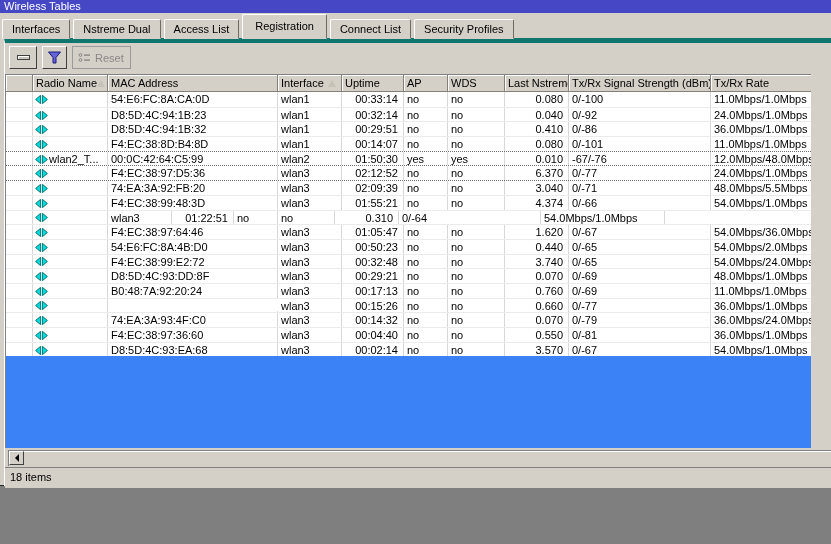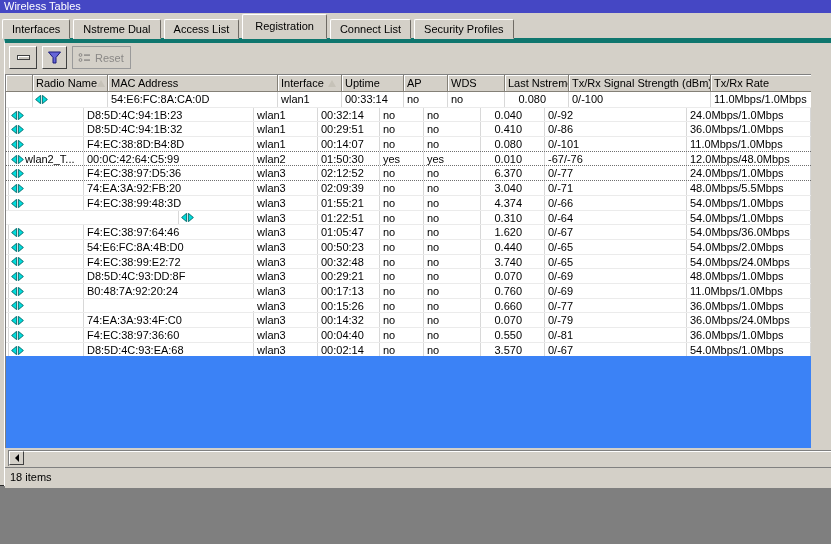--- a/index.html
+++ b/index.html
@@ -27,25 +27,25 @@
   .table{position:absolute;left:0;top:31px;width:806px;height:374px;background:#3b82f6;
     border-top:1px solid #808080;border-left:1px solid #808080;box-sizing:border-box;overflow:hidden;}
   .thead{display:flex;height:17px;background:#d4d0c8;}
   .th{flex:none;box-sizing:border-box;font-size:11px;line-height:15px;padding-left:3px;white-space:nowrap;overflow:hidden;
     background:#d4d0c8;border-right:1px solid #848077;box-shadow:inset 1px 1px 0 #fff;border-bottom:1px solid #848077;
     display:flex;align-items:center;color:#000;}
   .sort-tri{width:0;height:0;border-left:4px solid transparent;border-right:4px solid transparent;
     border-bottom:7px solid #c6c2b8;margin-left:auto;margin-right:5px;}
   .tbody{display:block;}
   .tr{display:flex;height:14.7px;box-sizing:border-box;background:#fff;}
-  .tr + .tr{border-top:1px solid #ebebeb;justify-content:flex-end;}
+  .tr + .tr{border-top:1px solid #ebebeb;}
   .tr.dotted{border-top:1px dotted #6f6f6f;}
   .td{flex:none;box-sizing:border-box;font-size:11px;line-height:13px;padding:1px 2px 0 3px;white-space:nowrap;
     overflow:hidden;border-right:1px solid #d8d8d8;color:#000;}
-  .td.right{text-align:right;padding-right:22px;}
+  .td.right{text-align:right;padding-right:5px;}
   .td.namecell{display:flex;align-items:center;gap:1px;padding-left:2px;}
   .td.namecell svg{flex:none;}
   
   .hscroll{position:absolute;left:3px;top:407px;width:824px;height:16px;display:flex;background:#d4d0c8;border-left:1px solid #808080;border-top:1px solid #808080;box-sizing:border-box;}
   .scroll-btn{flex:none;width:15px;height:14px;background:#d4d0c8;border:1px solid;border-color:#fff #404040 #404040 #fff;
     box-sizing:border-box;display:flex;align-items:center;justify-content:center;}
   .scroll-left-arrow{width:0;height:0;border-top:4px solid transparent;border-bottom:4px solid transparent;border-right:4px solid #000;}
   .scroll-track{flex:1;background:#d4d0c8;border-top:1px solid #fff;}
   
   .statusbar{position:absolute;left:0;top:424px;width:100%;height:21px;border-top:1px solid #808080;

